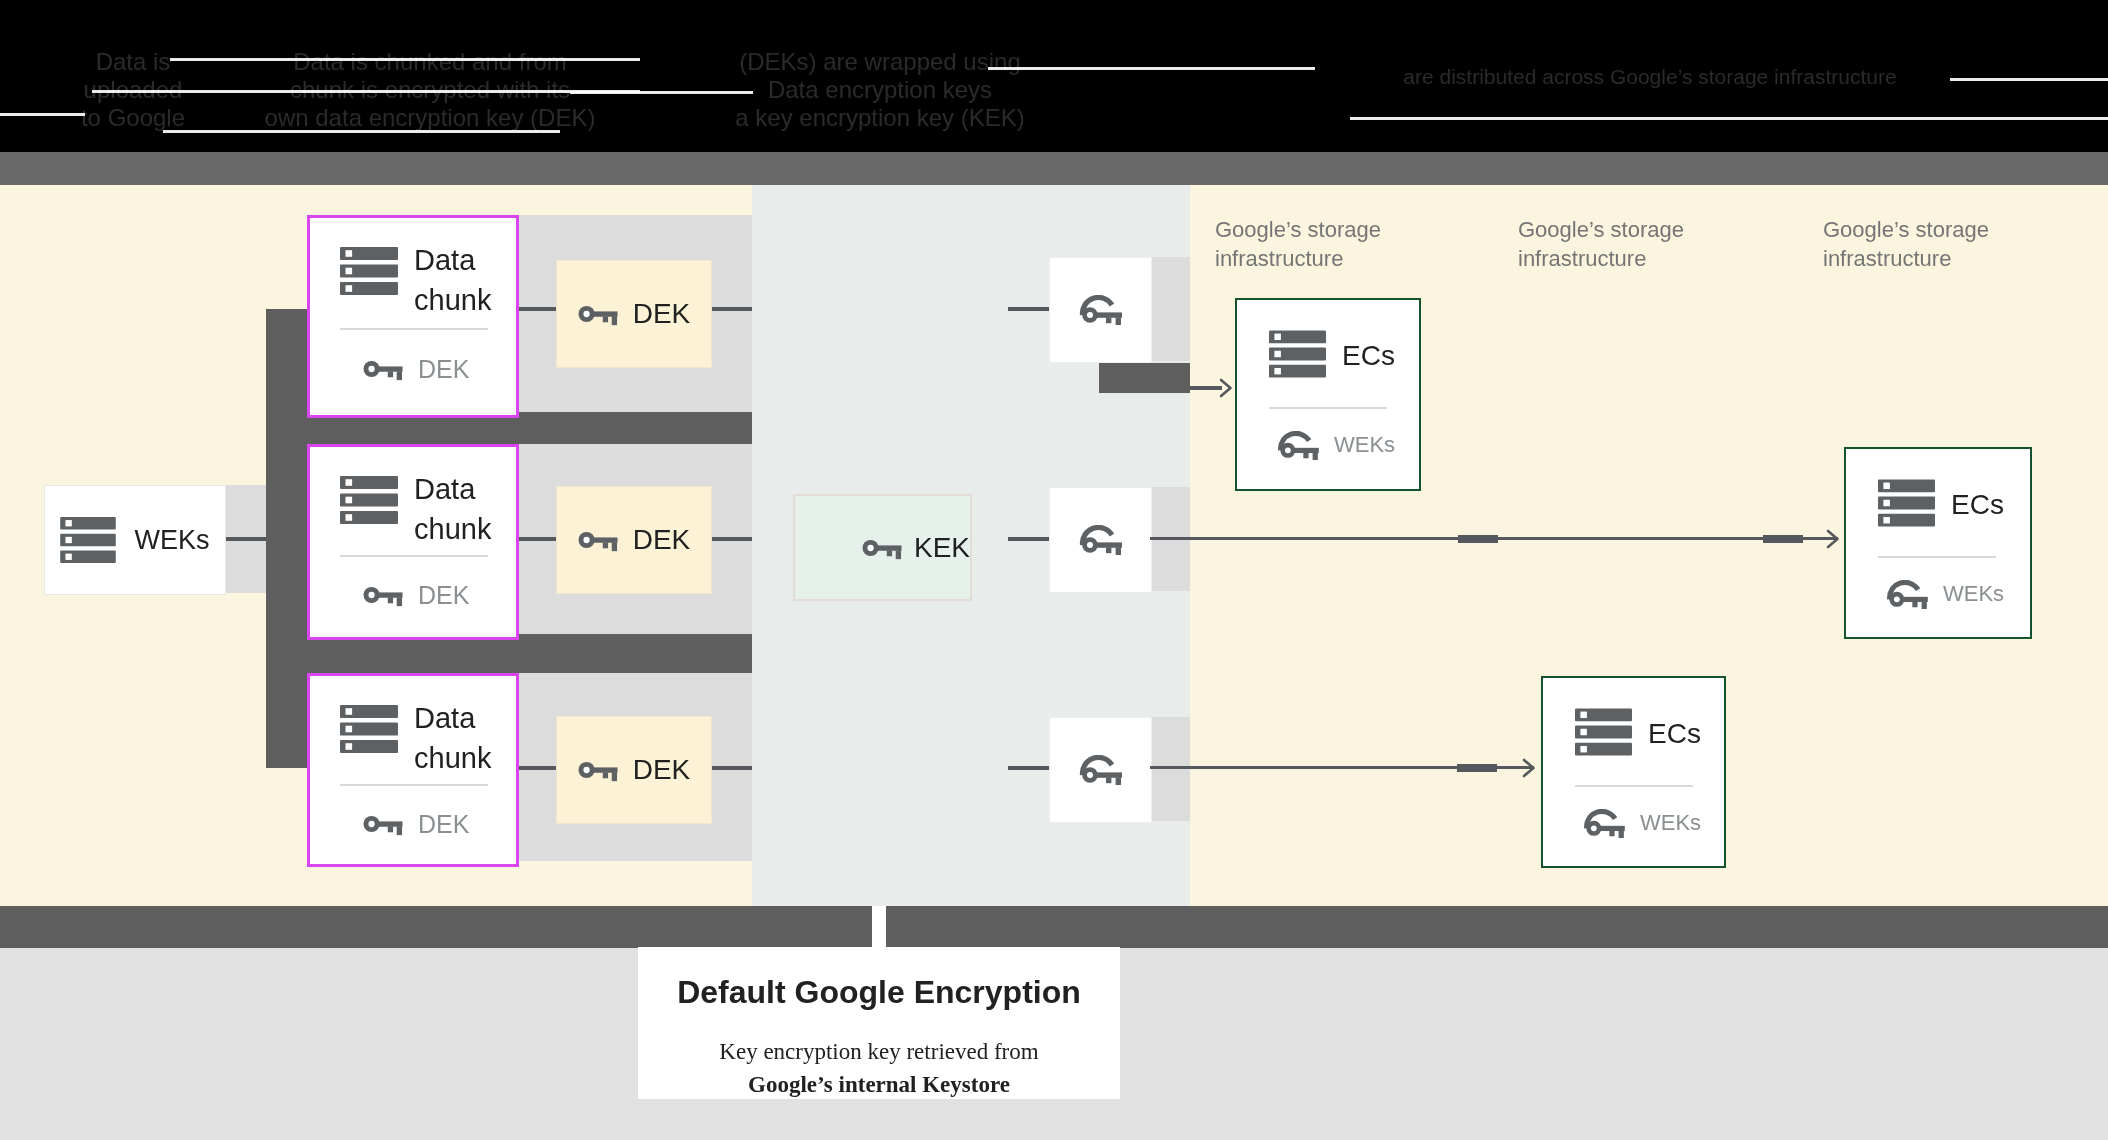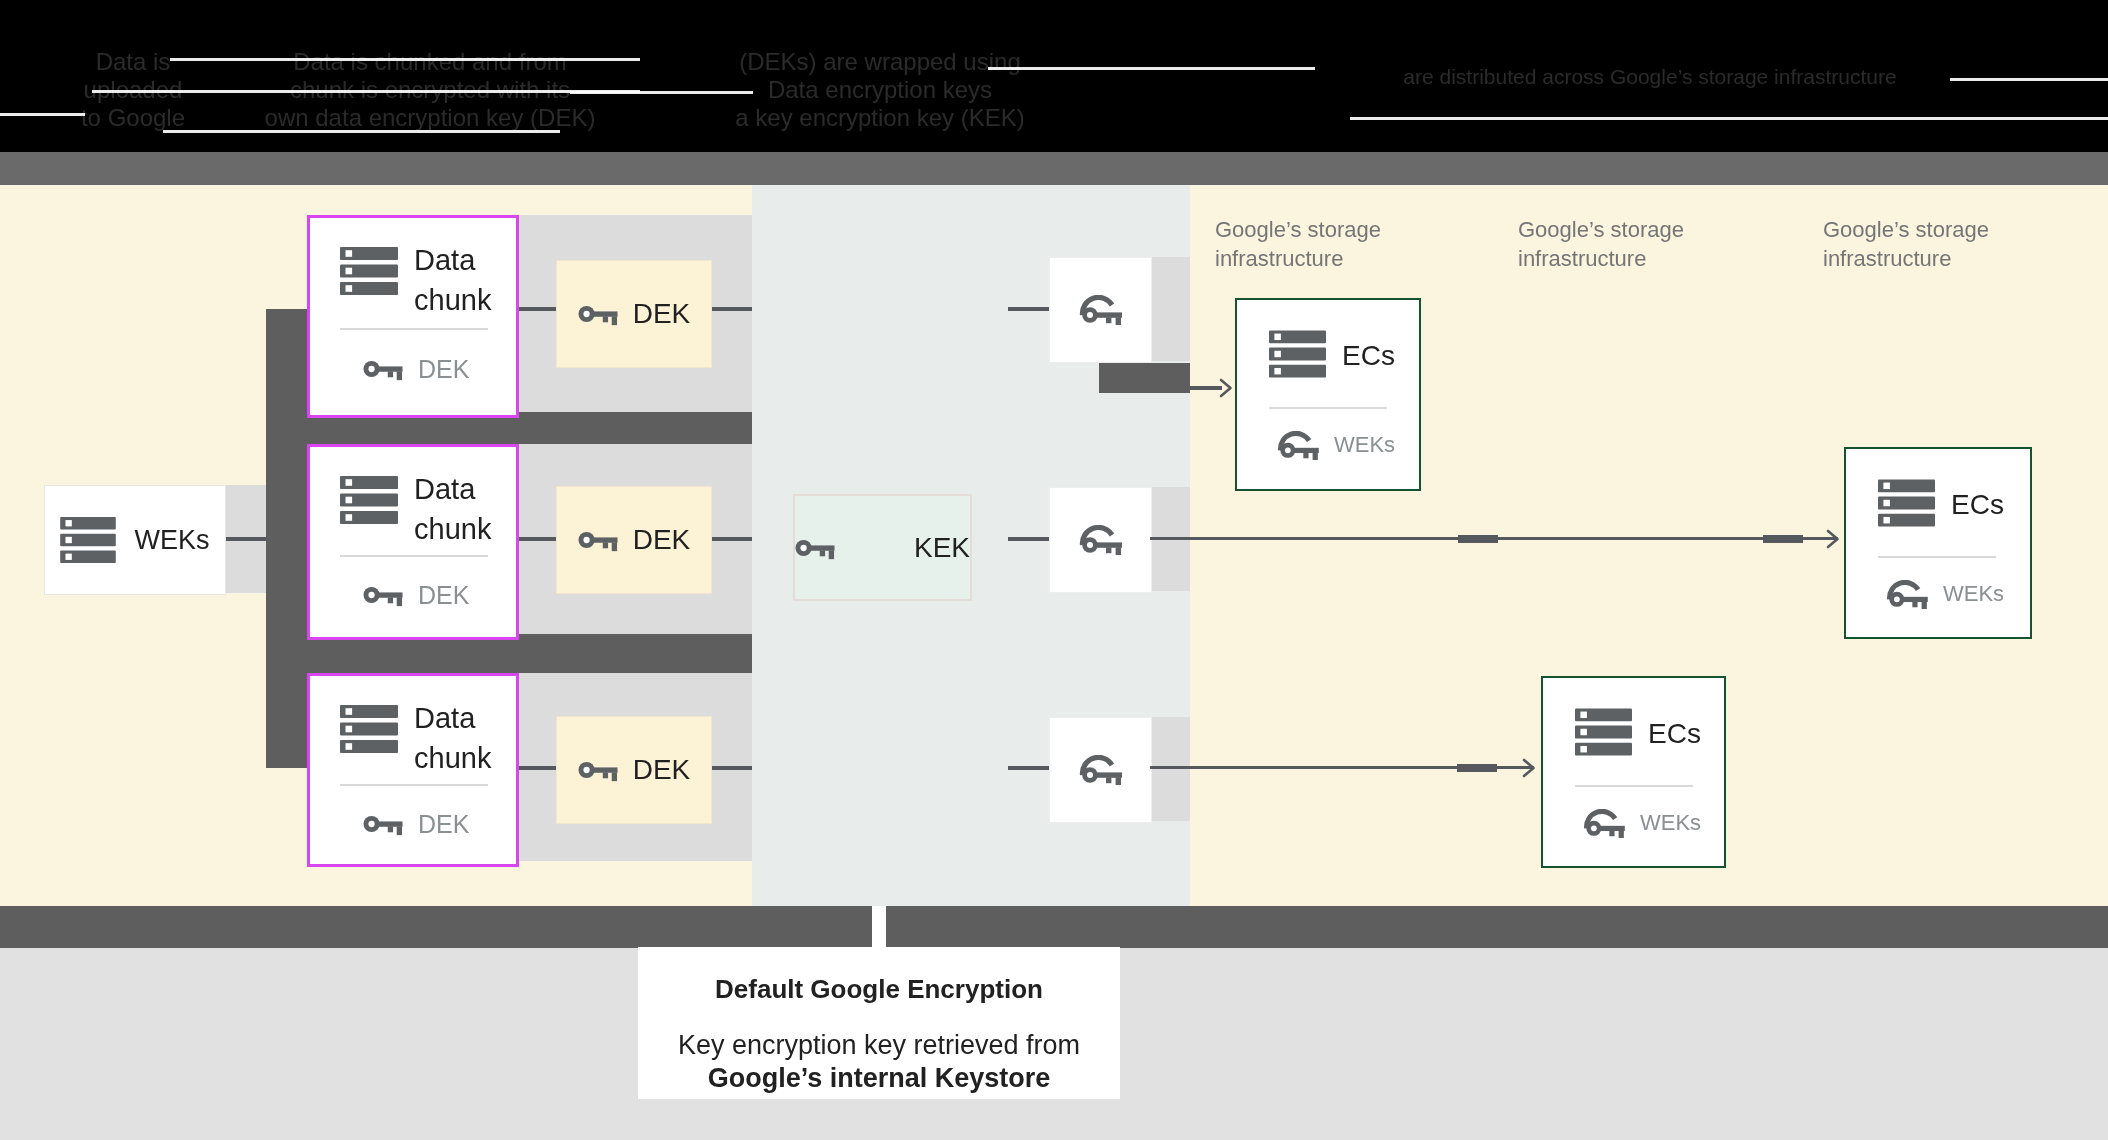--- a/index.html
+++ b/index.html
@@ -29,38 +29,38 @@
 
   .chunk-card{border:3px solid #d946ef;}
   .chunk-card .srv{position:absolute;left:30px;top:29px;width:58px;height:48px;}
   .chunk-card .title{position:absolute;left:104px;top:22px;width:92px;font-size:29px;line-height:40px;color:var(--text_dark,#212121);}
   .divider{position:absolute;background:#d9d9d9;height:2px;}
   .keyrow{position:absolute;display:flex;align-items:center;}
   .keyrow .klbl{color:var(--text_gray,#8a8f92);}
 
   .dek-box{position:absolute;background:var(--dek_yellow,#fcf3d7);border:1px solid #f0e7cd;display:flex;align-items:center;justify-content:center;gap:15px;}
   .dek-box .lbl,.kek-box .lbl{font-size:28px;color:var(--text_dark,#212121);}
-  .kek-box{position:absolute;background:var(--kek_mint,#e7f1ec);border:2px solid #e4ddd7;display:flex;align-items:center;justify-content:space-between;gap:12px;}
+  .kek-box{position:absolute;background:var(--kek_mint,#e7f1ec);border:2px solid #e4ddd7;display:flex;align-items:center;justify-content:flex-end;gap:12px;}
   .key-box{border:1px solid #eee;display:flex;align-items:center;justify-content:center;}
 
   .ec-card{border:2px solid #14532d;}
   .ec-card .srv{position:absolute;left:32px;top:30px;width:57px;height:48px;}
   .ec-card .title{position:absolute;left:105px;top:40px;font-size:28px;color:var(--text_dark,#212121);}
 
   .infra{position:absolute;top:30px;font-size:22px;line-height:29px;color:var(--infra_gray,#757575);}
 
   .chev{position:absolute;width:14px;height:20px;}
 
   
   .dark-band{position:absolute;left:0;top:906px;width:2108px;height:42px;background:var(--dark_gray,#5e5e5e);}
   .bottom-area{position:absolute;left:0;top:948px;width:2108px;height:192px;background:var(--bottom_gray,#e1e1e1);}
   .kek-connector{position:absolute;left:872px;top:906px;width:14px;height:42px;background:#fff;}
   .caption-box{position:absolute;left:638px;top:-1px;width:482px;height:152px;background:#fff;text-align:center;color:var(--text_dark,#212121);}
-  .caption-box .cap-title{margin-top:27px;font-size:26px;font-weight:bold;}
-  .caption-box .cap-body{margin-top:24px;font-size:27px;line-height:33px;}
+  .caption-box .cap-title{margin-top:27px;font-size:32px;font-weight:bold;}
+  .caption-box .cap-body{margin-top:24px;font-size:23px;line-height:33px;font-family:Liberation Serif, serif;}
   .caption-box .b{font-weight:bold;}
   svg{display:block;}
 </style>
 </head>
 <body>
 
 <svg width="0" height="0" style="position:absolute" aria-hidden="true">
   <defs>
     <symbol id="sym-server" viewBox="0 0 58 48">
       <g fill="#5d6164">

